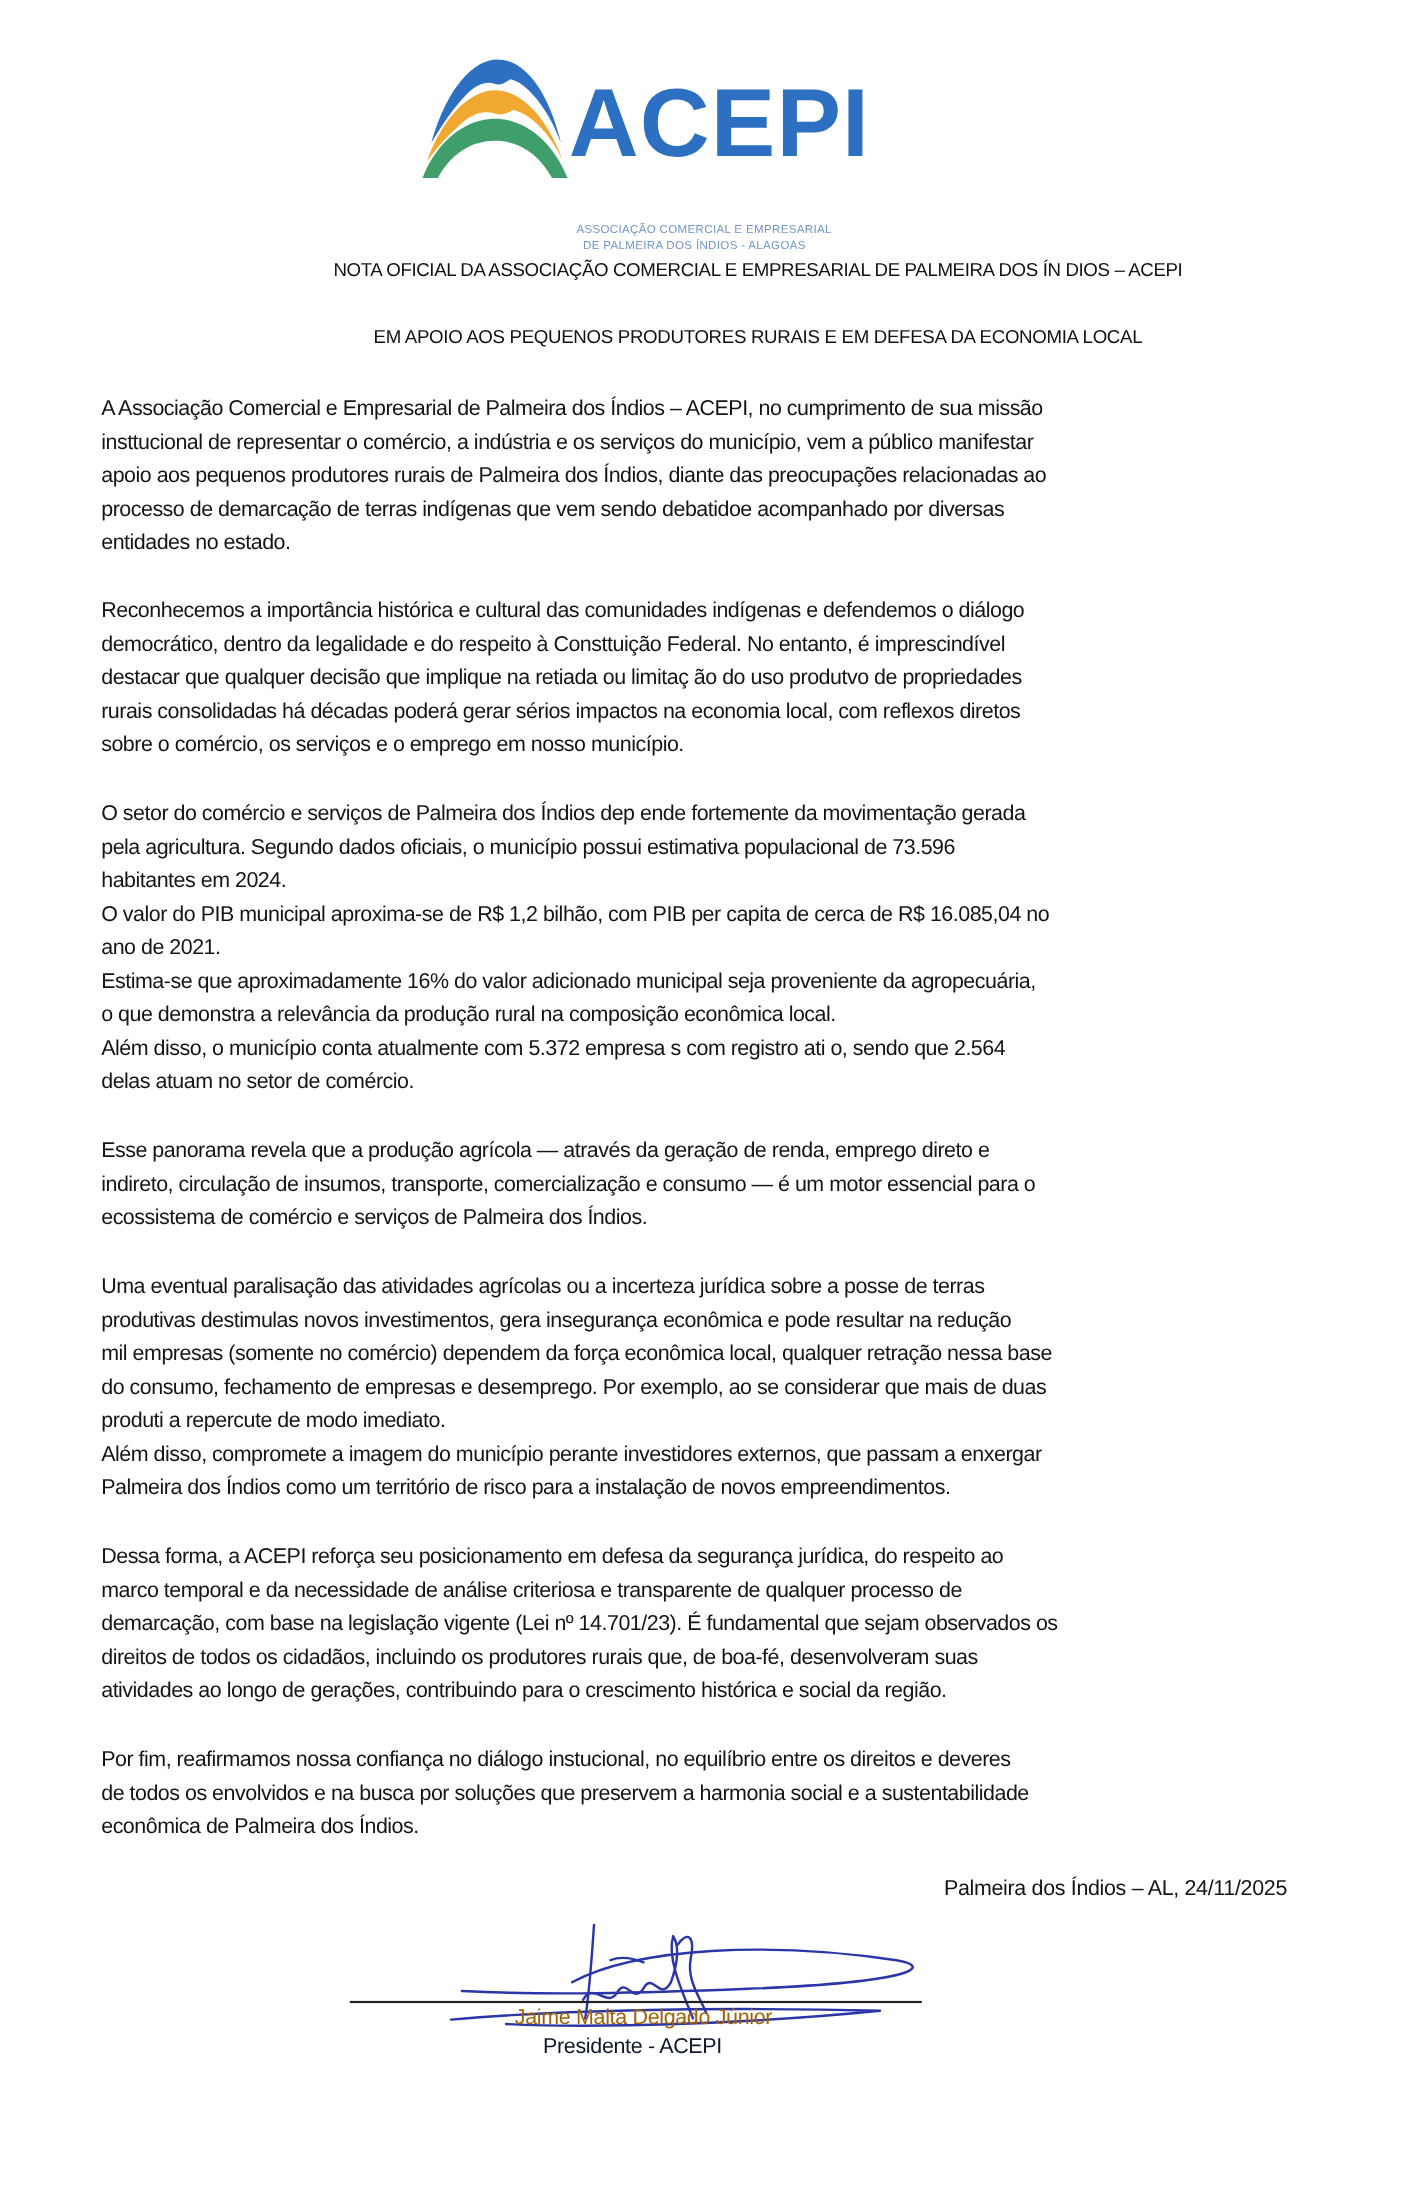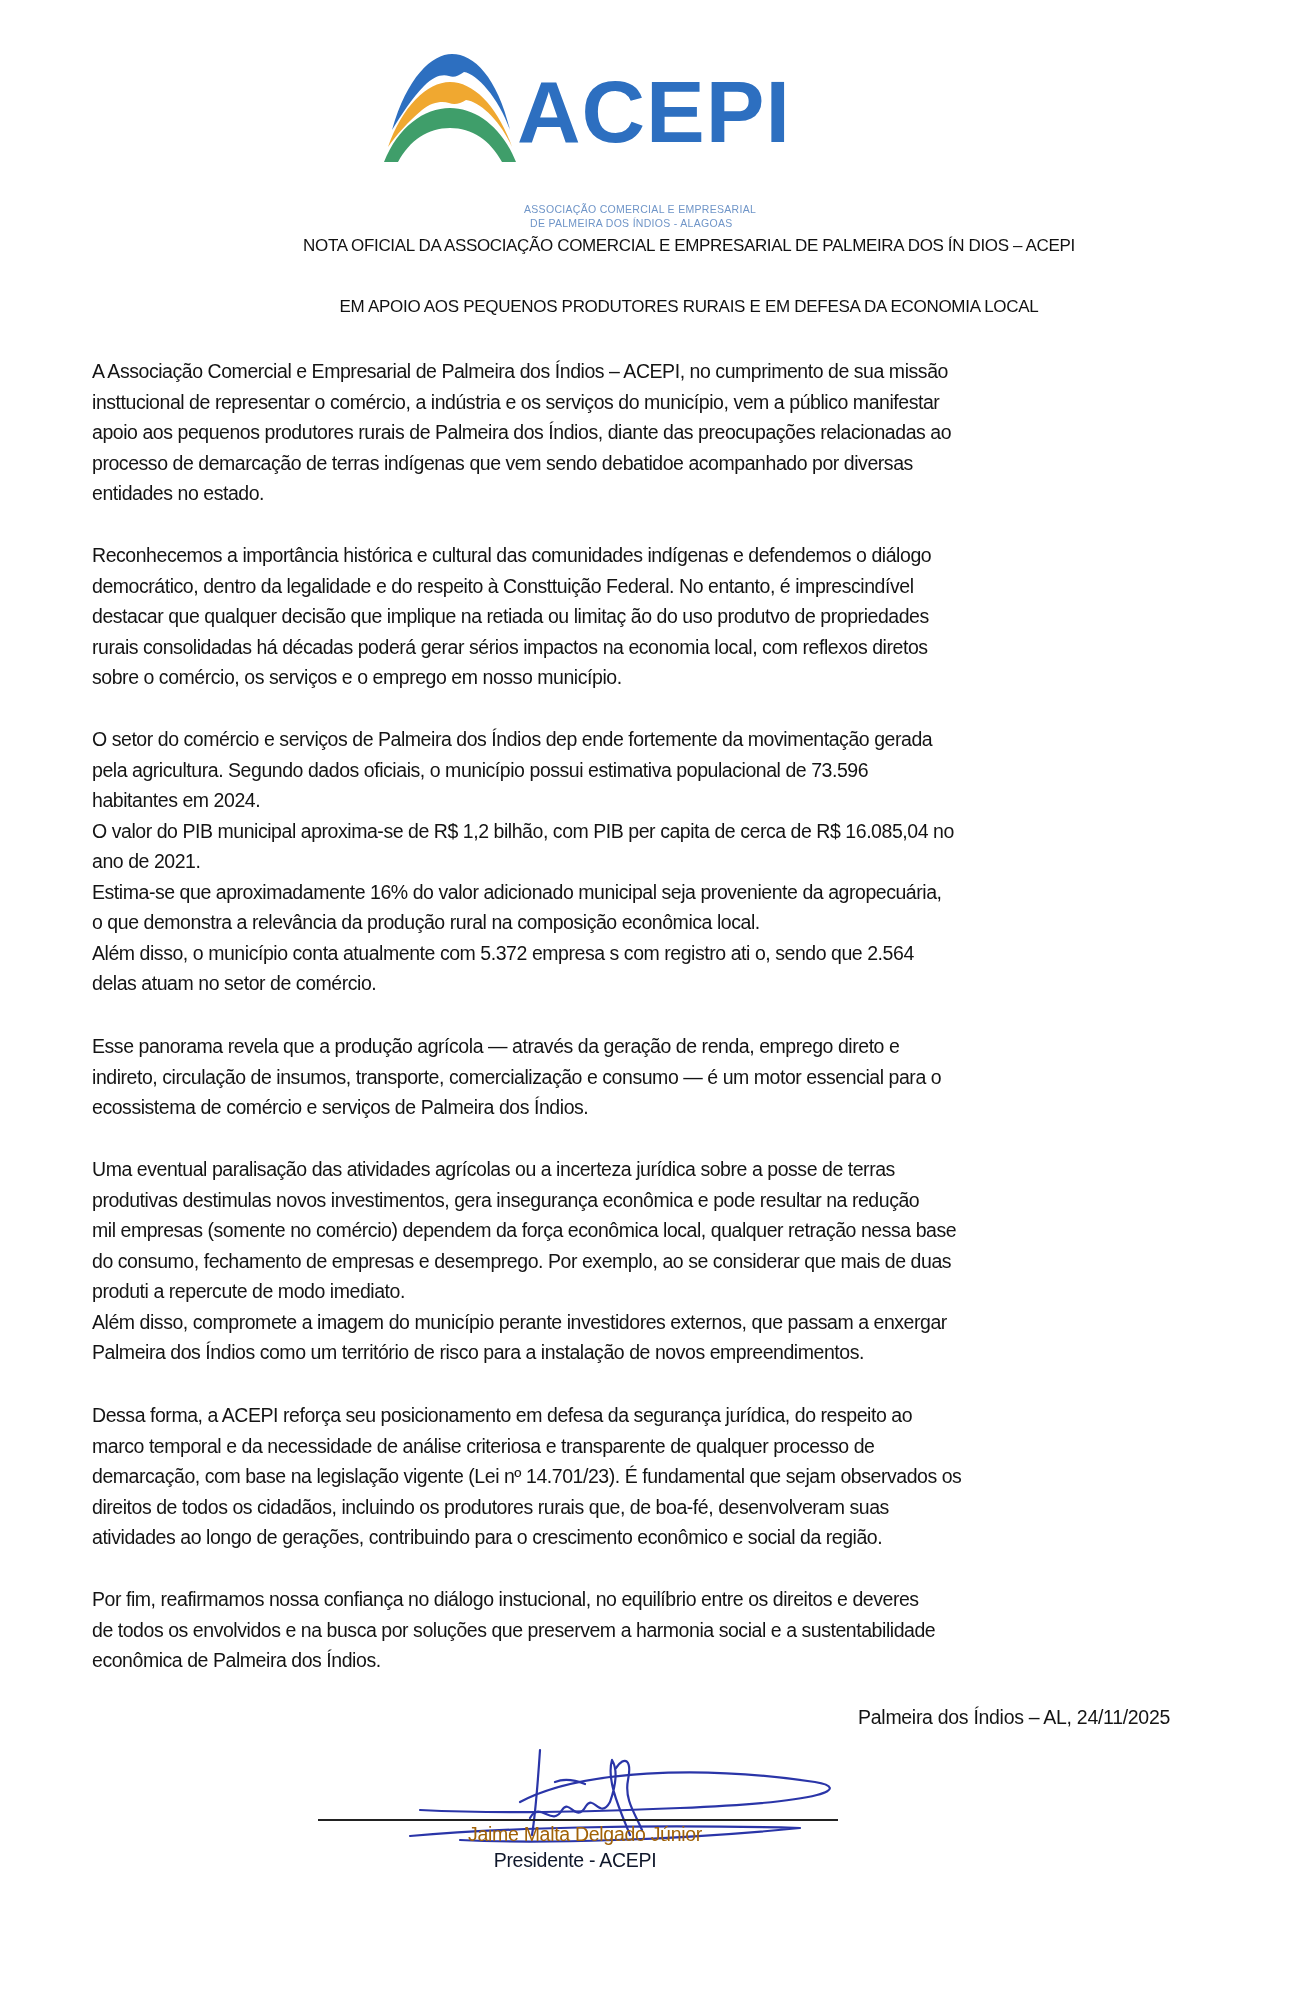--- a/index.html
+++ b/index.html
@@ -184,21 +184,21 @@
       <span class="line">do consumo, fechamento de empresas e desemprego. Por exemplo,  ao se considerar que mais de duas</span>
       <span class="line">produti  a repercute de modo imediato.</span>
       <span class="line">Além disso, compromete a imagem do município perante investidores externos, que passam a enxergar</span>
       <span class="line">Palmeira dos Índios como um território de risco para a instalação de novos empreendimentos.</span>
     </div>
   <div class="body-text p6">
       <span class="line">Dessa forma, a ACEPI reforça seu posicionamento em defesa da segurança jurídica, do respeito ao</span>
       <span class="line">marco temporal e da necessidade de análise criteriosa e transparente de qualquer processo de</span>
       <span class="line">demarcação, com base na legislação vigente (Lei nº 14.701/23). É fundamental que sejam observados os</span>
       <span class="line">direitos de todos os cidadãos, incluindo os produtores rurais que, de boa-fé, desenvolveram suas</span>
-      <span class="line">atividades ao longo de gerações, contribuindo para o crescimento econômico e social da região.</span>
+      <span class="line">atividades ao longo de gerações, contribuindo para o crescimento histórica e social da região.</span>
     </div>
   <div class="body-text p7">
       <span class="line">Por fim, reafirmamos nossa confiança no diálogo instucional, no equilíbrio entre os direitos e deveres</span>
       <span class="line">de todos os envolvidos e na busca por soluções que preservem a harmonia social e a sustentabilidade</span>
       <span class="line">econômica de Palmeira dos Índios.</span>
     </div>
 
   <div class="place-date">Palmeira dos Índios – AL, 24/11/2025</div>
 
   <svg class="signature" viewBox="0 0 480 110">

